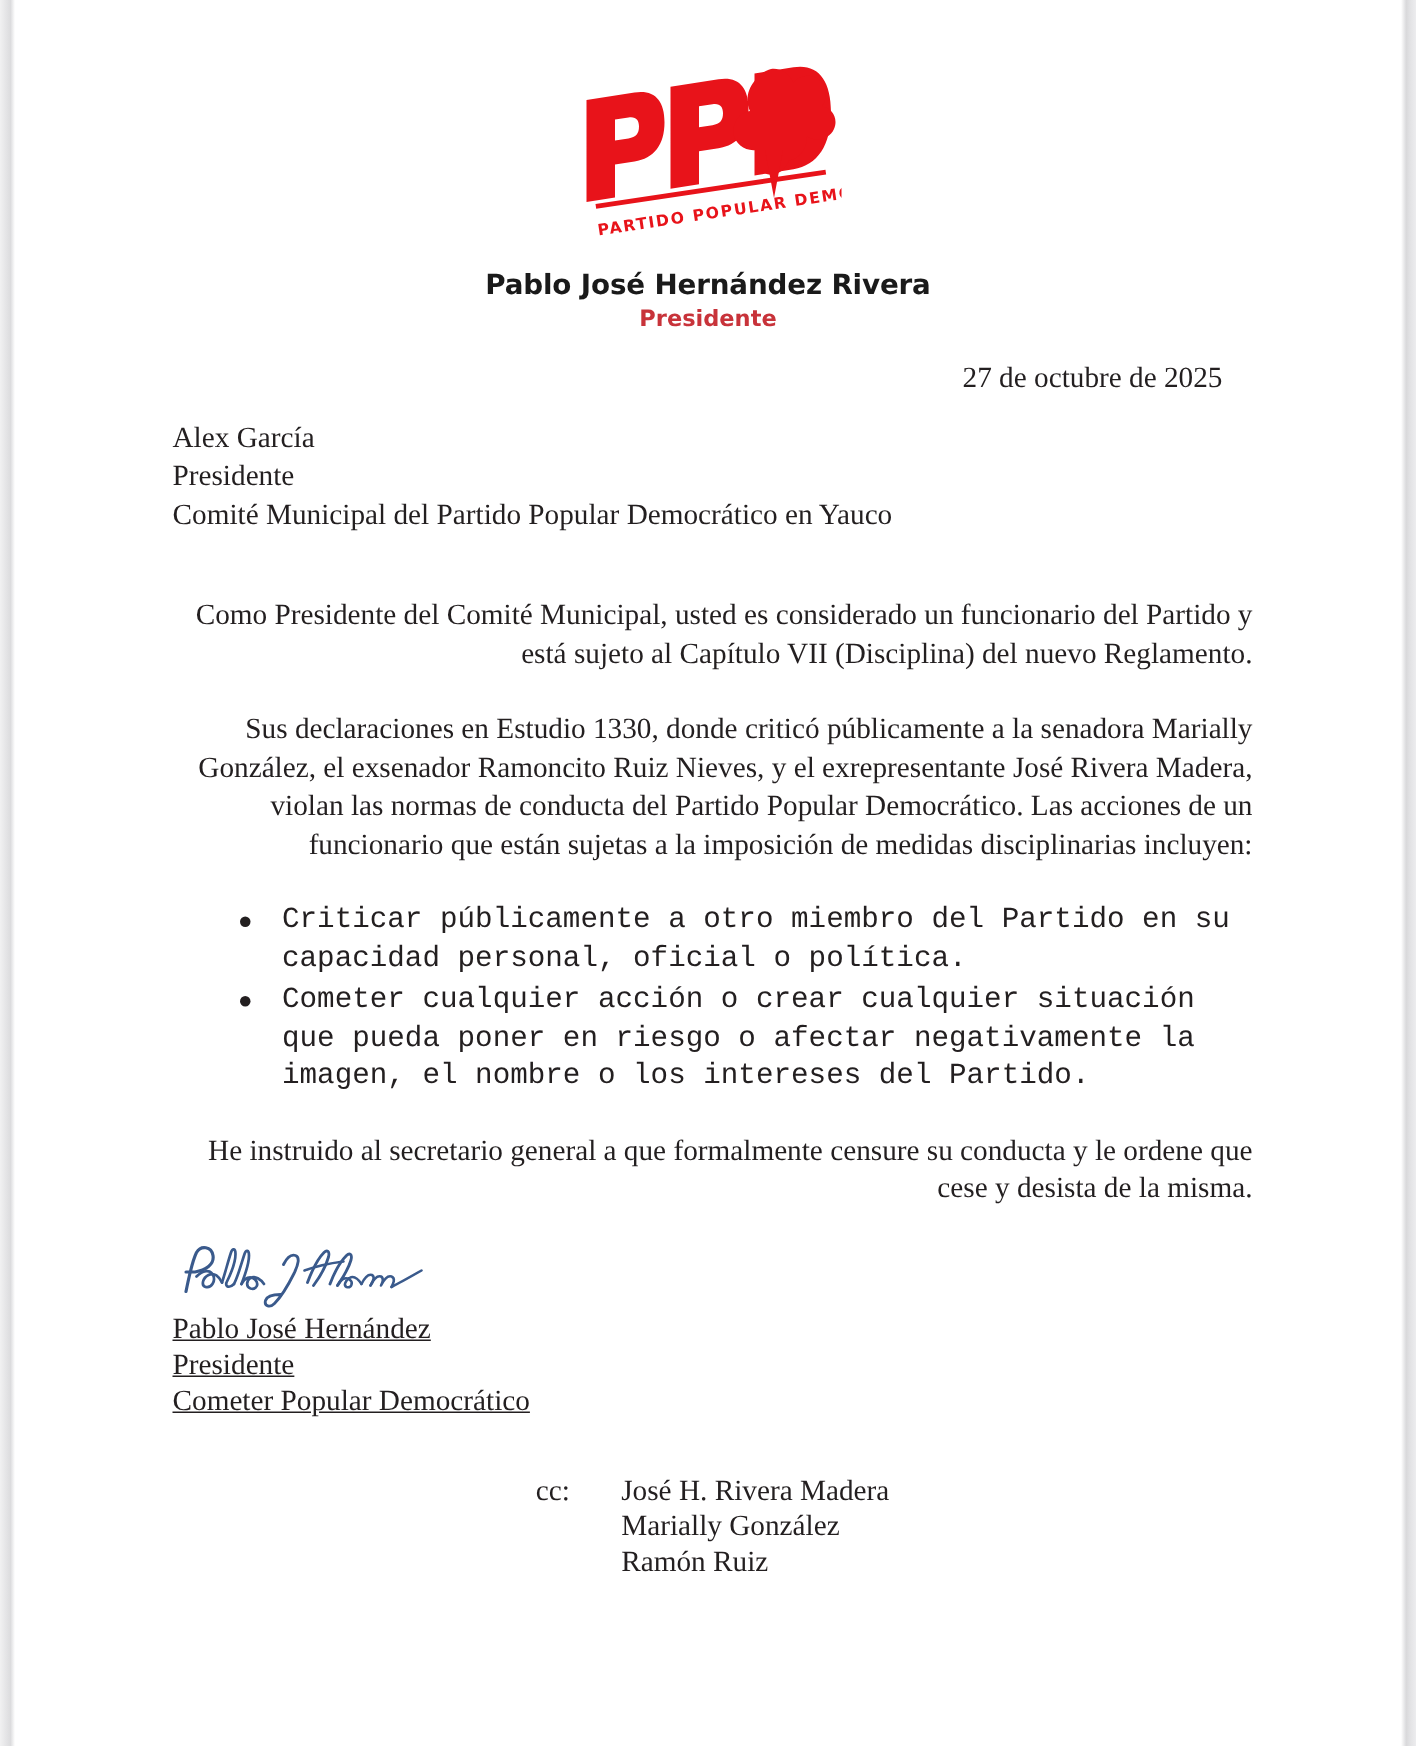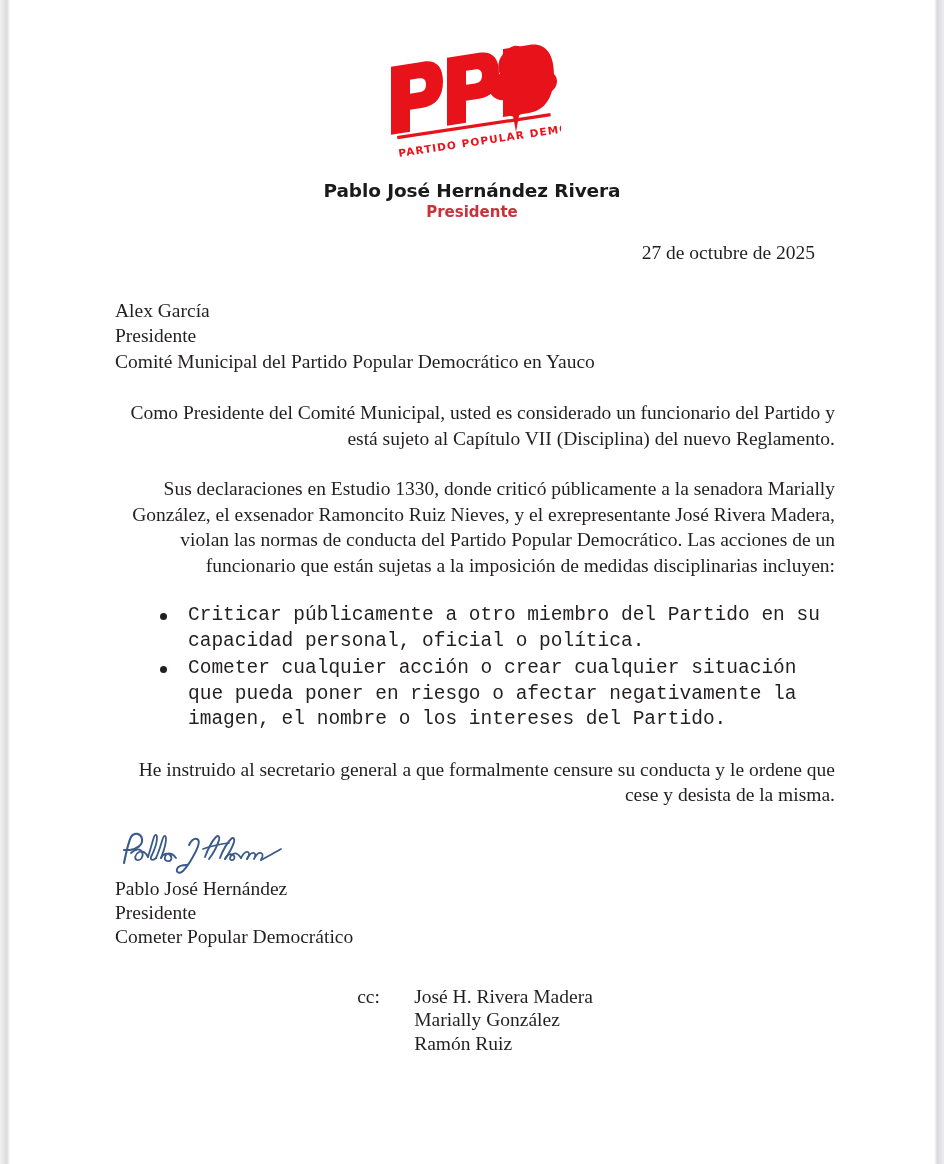--- a/index.html
+++ b/index.html
@@ -89,23 +89,23 @@
     top: 240px;
     left: 105px;
     width: 720px;
     color: #231f20;
     font-size: 19.5px;
     line-height: 25.5px;
   }
   .date-line {
     text-align: right;
     padding-right: 20px;
-    margin-bottom: 32px;
-  }
-  .addressee { margin-bottom: 26px; }
+    margin-bottom: 14px;
+  }
+  .addressee { margin-bottom: 42px; }
   .addressee div { white-space: nowrap; }
   .salutation { margin-bottom: 26px; }
   .para { margin-bottom: 25px; text-align: right; }
 
   ul.rules-list {
     list-style: none;
     margin: 0 0 24px 0;
     padding: 0 0 0 45px;
     font-family: Liberation Mono, monospace;
   }
@@ -134,21 +134,21 @@
     margin-top: 2px;
     margin-bottom: 2px;
   }
   .signature-svg {
     position: absolute;
     top: -4px;
     left: 2px;
     width: 175px;
     height: 46px;
   }
-  .signer-block { line-height: 24px; }
+  .signer-block { line-height: 24px; text-decoration: underline; }
   .signer-block div { white-space: nowrap; }
 
   
   .cc-block {
     margin-top: 36px;
     display: flex;
     line-height: 23.5px;
     justify-content: center;
   }
   .cc-label {

